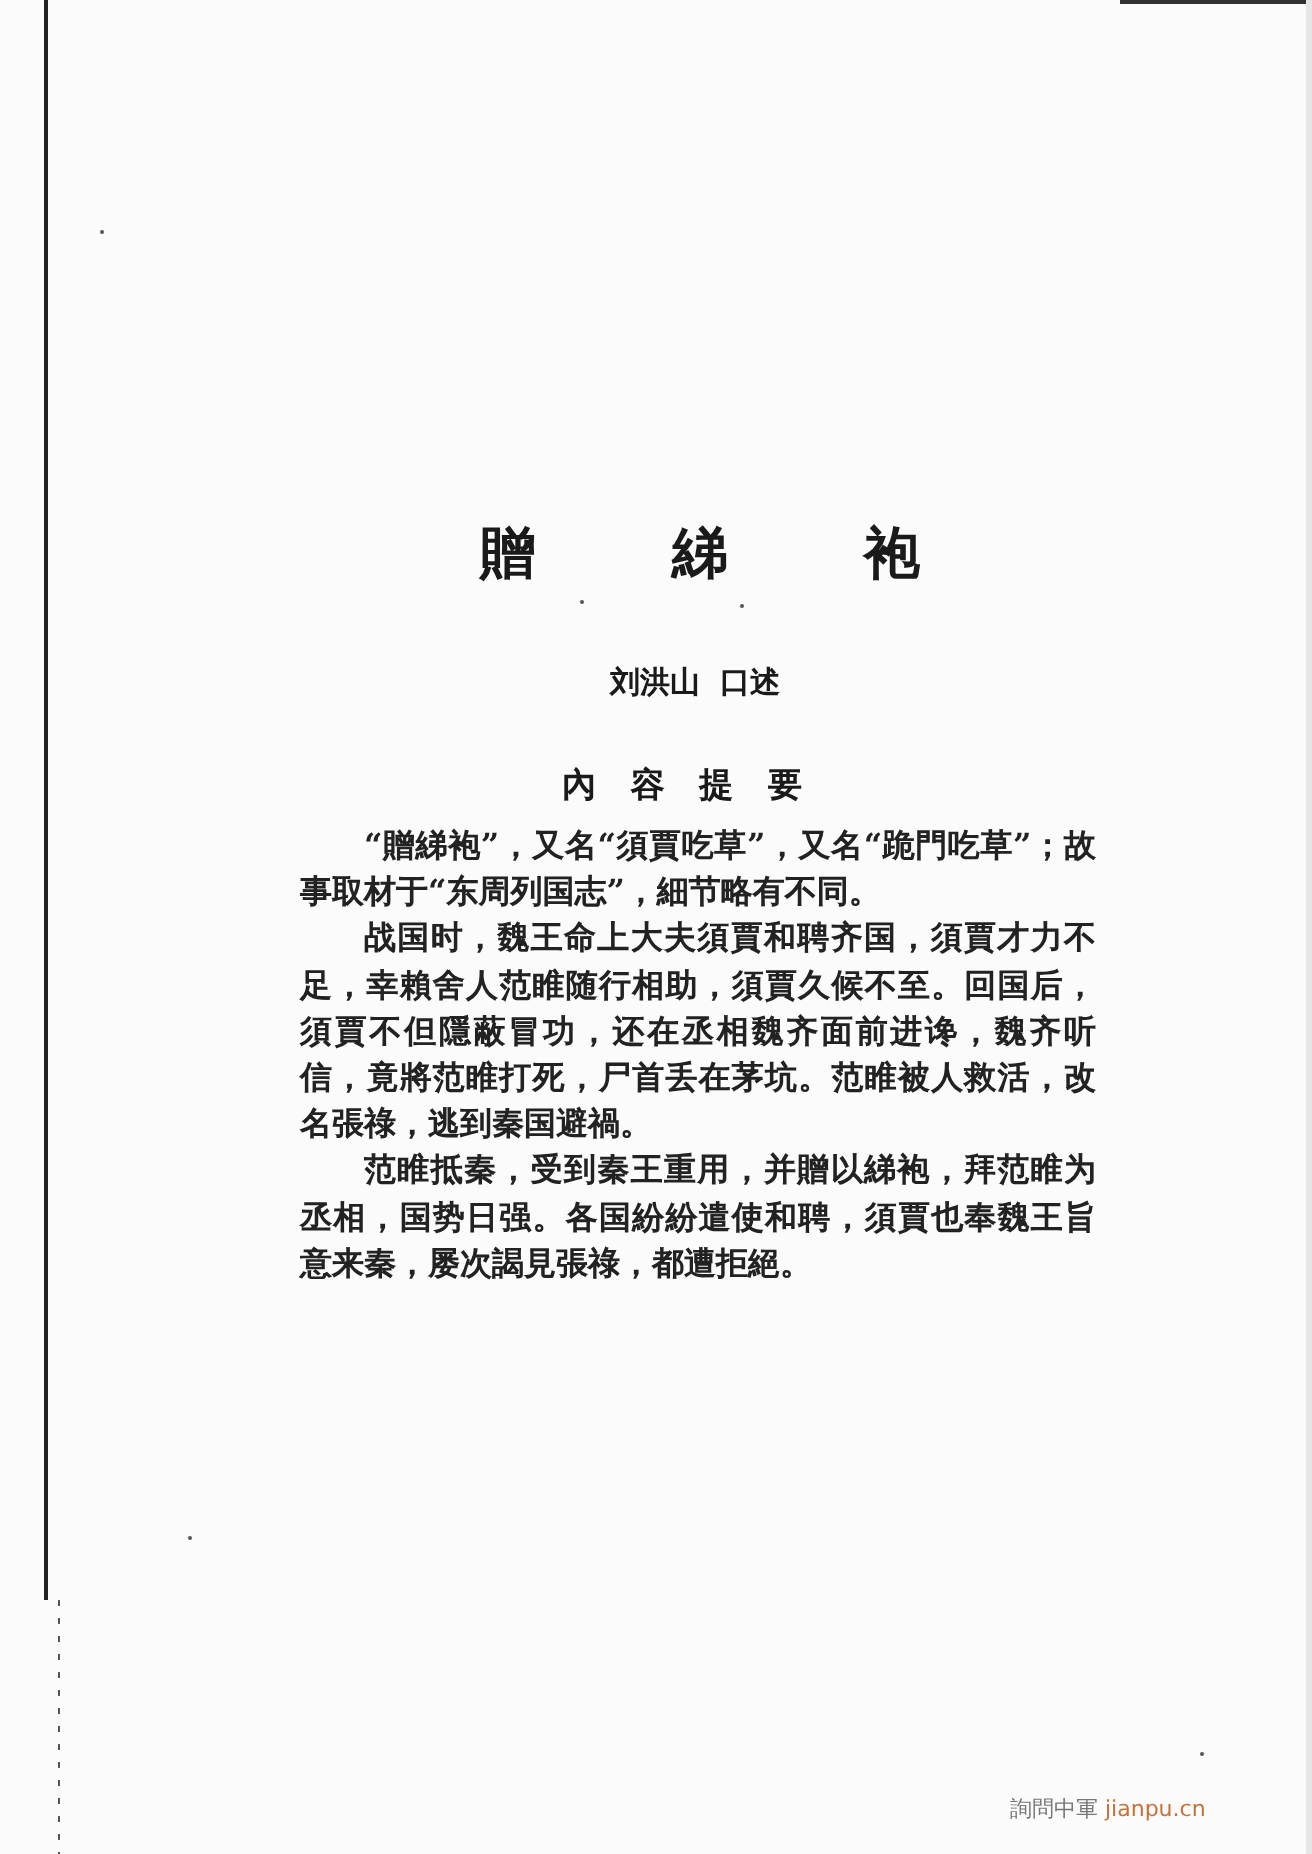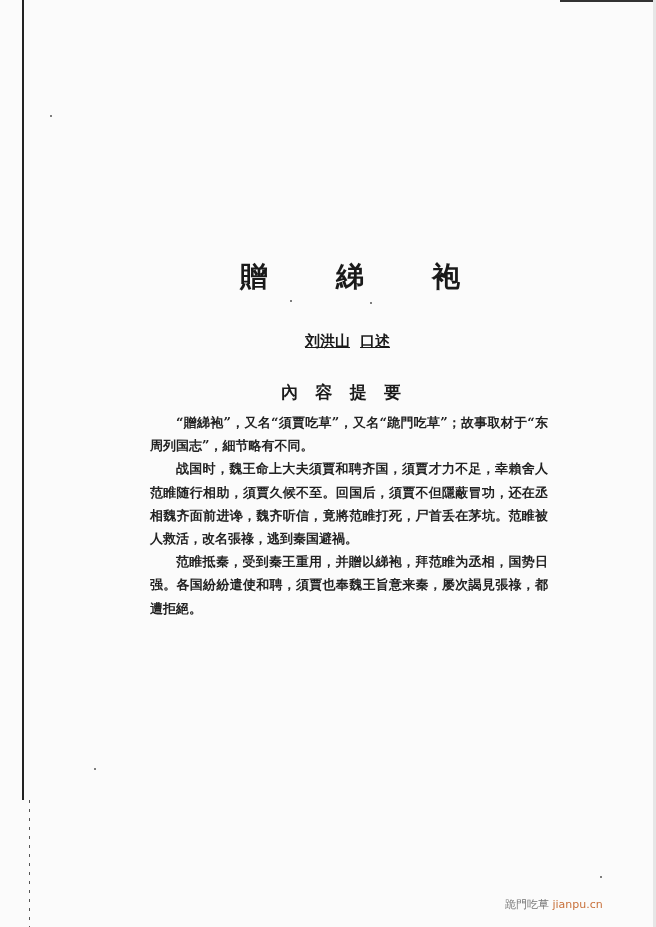--- a/index.html
+++ b/index.html
@@ -17,30 +17,29 @@
   .top-edge { position: absolute; left: 560px; top: 0; width: 96px; height: 2px; background: #333; }
   .right-edge { position: absolute; right: 0; top: 0; width: 3px; height: 927px; background: #e6e6e6; }
   .title {
     position: absolute; top: 258px; left: 240px; width: 220px;
     display: flex; justify-content: space-between;
     font-size: 28px; font-weight: bold; letter-spacing: 0;
   }
   .byline {
     position: absolute; top: 332px; left: 305px; font-size: 15px; font-weight: bold;
     white-space: nowrap;
-    text-decoration: underline;
   }
   .byline .gap { display: inline-block; width: 10px; }
   .section-head {
     position: absolute; top: 381px; left: 281px; width: 120px;
     display: flex; justify-content: space-between; font-size: 17px; font-weight: bold;
   }
   .body-text {
     position: absolute; top: 411px; left: 150px; width: 398px;
-    font-size: 13px; line-height: 23.2px; font-weight: bold; color: #222;
+    font-size: 16px; line-height: 23.2px; font-weight: bold; color: #222;
   }
   .body-text p { margin: 0; text-indent: 2em; text-align: justify; }
   .watermark {
     position: absolute; left: 505px; top: 897px; font-size: 11px; white-space: nowrap;
     font-family: "DejaVu Sans", sans-serif; color: #777;
   }
   .watermark .site { color: #c8703a; }
   .speck { position: absolute; width: 2px; height: 2px; background: #555; border-radius: 1px; }
 </style>
 </head>
@@ -74,15 +73,15 @@
   <p>范睢抵秦，受到秦王重用，并贈以綈袍，拜范睢为丞相，国势日强。各国紛紛遣使和聘，須賈也奉魏王旨意来秦，屡次謁見張祿，都遭拒絕。</p>
 </div>
 
 <div class="speck" style="left:290px;top:300px"></div>
 <div class="speck" style="left:370px;top:302px"></div>
 <div class="speck" style="left:50px;top:115px"></div>
 <div class="speck" style="left:94px;top:768px"></div>
 <div class="speck" style="left:600px;top:876px"></div>
 
 <div class="watermark">
-  <span>跪門吃草</span>
+  <span>詢問中軍</span>
   <span class="site">jianpu.cn</span>
 </div>
 
 </body></html>

